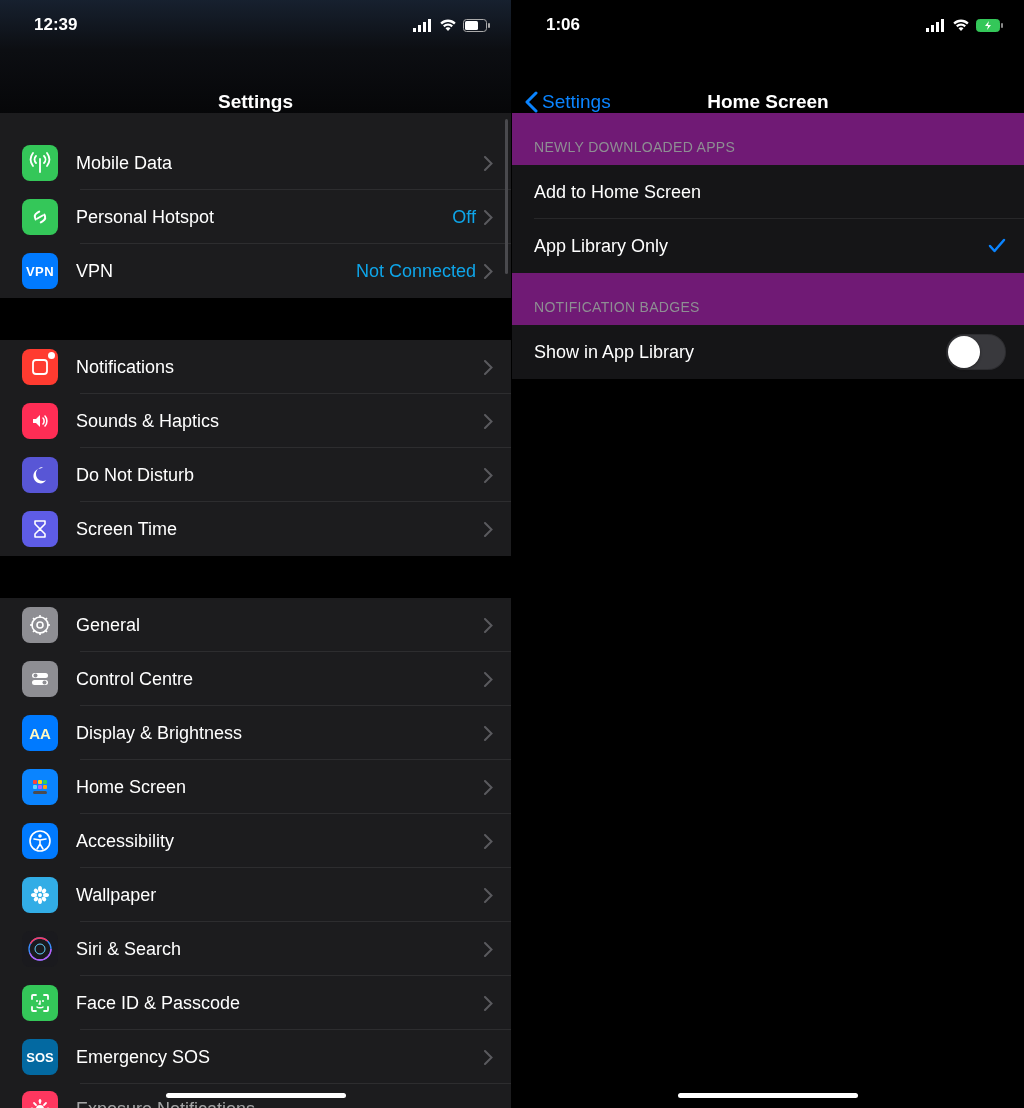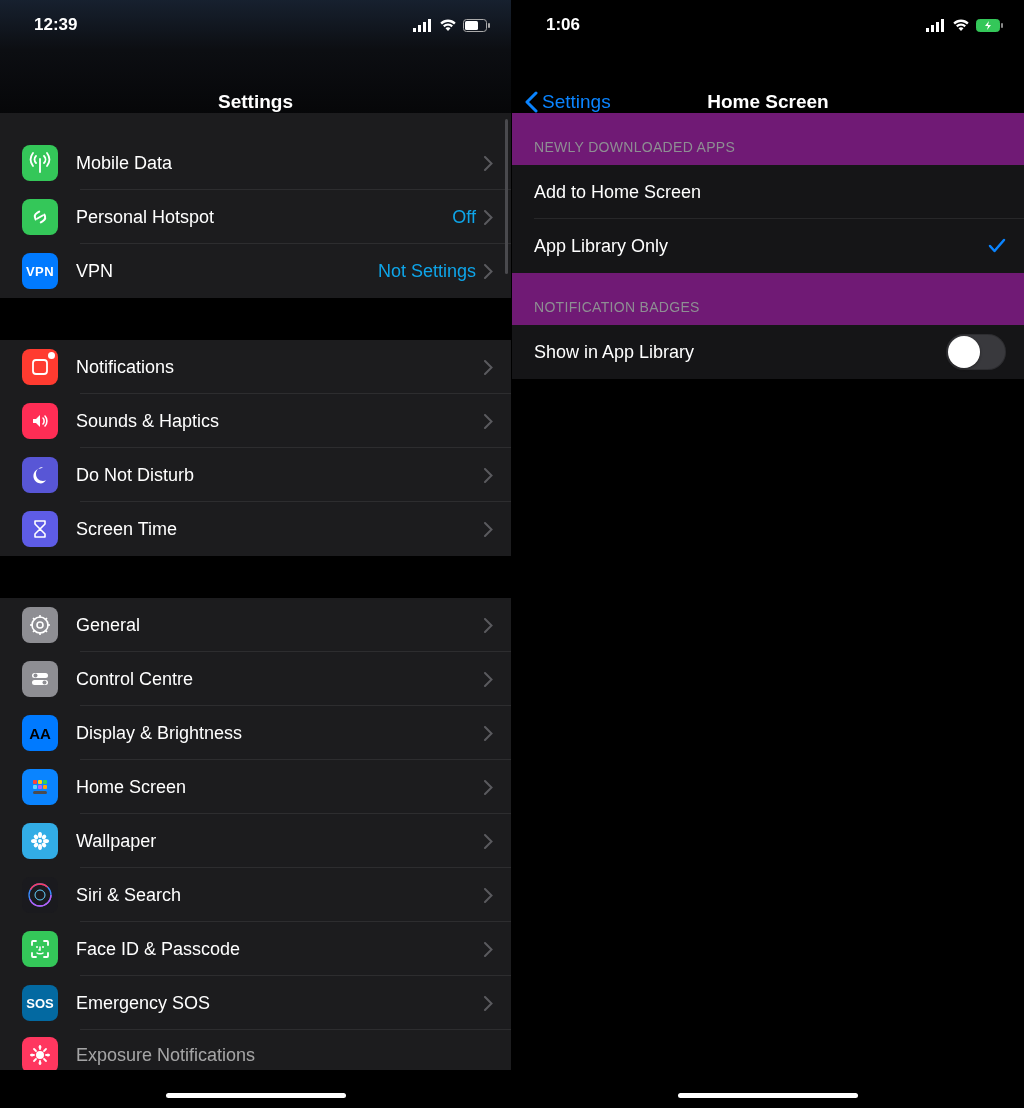--- a/index.html
+++ b/index.html
@@ -50,21 +50,21 @@
   .bg-indigo { background: #5e5ce6; }
   .bg-gray { background: #8e8e93; }
   .bg-cyan { background: #32ade6; }
   .bg-deepblue { background: #0a84ff; }
   .bg-redsos { background: #0369a1; }
   .bg-magenta { background: #ff375f; }
   .bg-siri { background: linear-gradient(135deg,#2a6bd4,#b54de0,#ff476f); }
   .icon-box svg { display:block; }
   .vpn-text { color:#fff; font-size:13px; font-weight:700; letter-spacing:0.5px; }
   .sos-text { color:#fff; font-size:13px; font-weight:700; }
-  .aa-text { color:#000000; font-size:15px; font-weight:600; }
+  .aa-text { color:#fef9c3; font-size:15px; font-weight:600; }
 </style>
 </head>
 <body>
 
 <div class="container">
 
   <div class="pane pane-left">
     <div class="status-bar gradient">
       <span>12:39</span>
       <span class="status-icons">
@@ -113,21 +113,21 @@
           <svg class="chevron" width="9" height="15" viewBox="0 0 9 15">
               <path d="M1 1 L7.5 7.5 L1 14" stroke="#5a5a5e" stroke-width="2" fill="none" stroke-linecap="round"></path>
             </svg>
           <div class="sep"></div>
         </div>
         <div class="row with-icon">
           <div class="icon-box bg-blue">
               <span class="vpn-text">VPN</span>
             </div>
           <span class="row-label">VPN</span>
-          <span class="row-value">Not Settings</span>
+          <span class="row-value">Not Connected</span>
           <svg class="chevron" width="9" height="15" viewBox="0 0 9 15">
               <path d="M1 1 L7.5 7.5 L1 14" stroke="#5a5a5e" stroke-width="2" fill="none" stroke-linecap="round"></path>
             </svg>
         </div>
       </div>
 
       <div class="group-spacer"></div>
 
       <div class="group">
         <div class="row with-icon">
@@ -238,20 +238,34 @@
                 <rect x="4" y="4" width="4" height="4" rx="1" fill="#ff453a"></rect>
                 <rect x="9" y="4" width="4" height="4" rx="1" fill="#ffd60a"></rect>
                 <rect x="14" y="4" width="4" height="4" rx="1" fill="#30d158"></rect>
                 <rect x="4" y="9" width="4" height="4" rx="1" fill="#64d2ff"></rect>
                 <rect x="9" y="9" width="4" height="4" rx="1" fill="#bf5af2"></rect>
                 <rect x="14" y="9" width="4" height="4" rx="1" fill="#ff9f0a"></rect>
                 <rect x="4" y="15" width="14" height="3" rx="1.5" fill="#4c4c50"></rect>
               </svg>
           </div>
           <span class="row-label">Home Screen</span>
+          <svg class="chevron" width="9" height="15" viewBox="0 0 9 15">
+              <path d="M1 1 L7.5 7.5 L1 14" stroke="#5a5a5e" stroke-width="2" fill="none" stroke-linecap="round"></path>
+            </svg>
+          <div class="sep"></div>
+        </div>
+        <div class="row with-icon">
+          <div class="icon-box bg-blue">
+            <svg width="24" height="24" viewBox="0 0 24 24">
+                <circle cx="12" cy="12" r="10" stroke="#fff" stroke-width="1.6" fill="none"></circle>
+                <circle cx="12" cy="7" r="1.8" fill="#fff"></circle>
+                <path d="M6 10 L12 11 L18 10 M12 11 L12 15 M12 15 L9 20 M12 15 L15 20" stroke="#fff" stroke-width="1.6" fill="none" stroke-linecap="round"></path>
+              </svg>
+          </div>
+          <span class="row-label">Accessibility</span>
           <svg class="chevron" width="9" height="15" viewBox="0 0 9 15">
               <path d="M1 1 L7.5 7.5 L1 14" stroke="#5a5a5e" stroke-width="2" fill="none" stroke-linecap="round"></path>
             </svg>
           <div class="sep"></div>
         </div>
         <div class="row with-icon">
           <div class="icon-box bg-cyan">
             <svg width="22" height="22" viewBox="0 0 22 22">
                 <circle cx="11" cy="11" r="2" fill="#fff"></circle>
                 <g fill="#fff">

